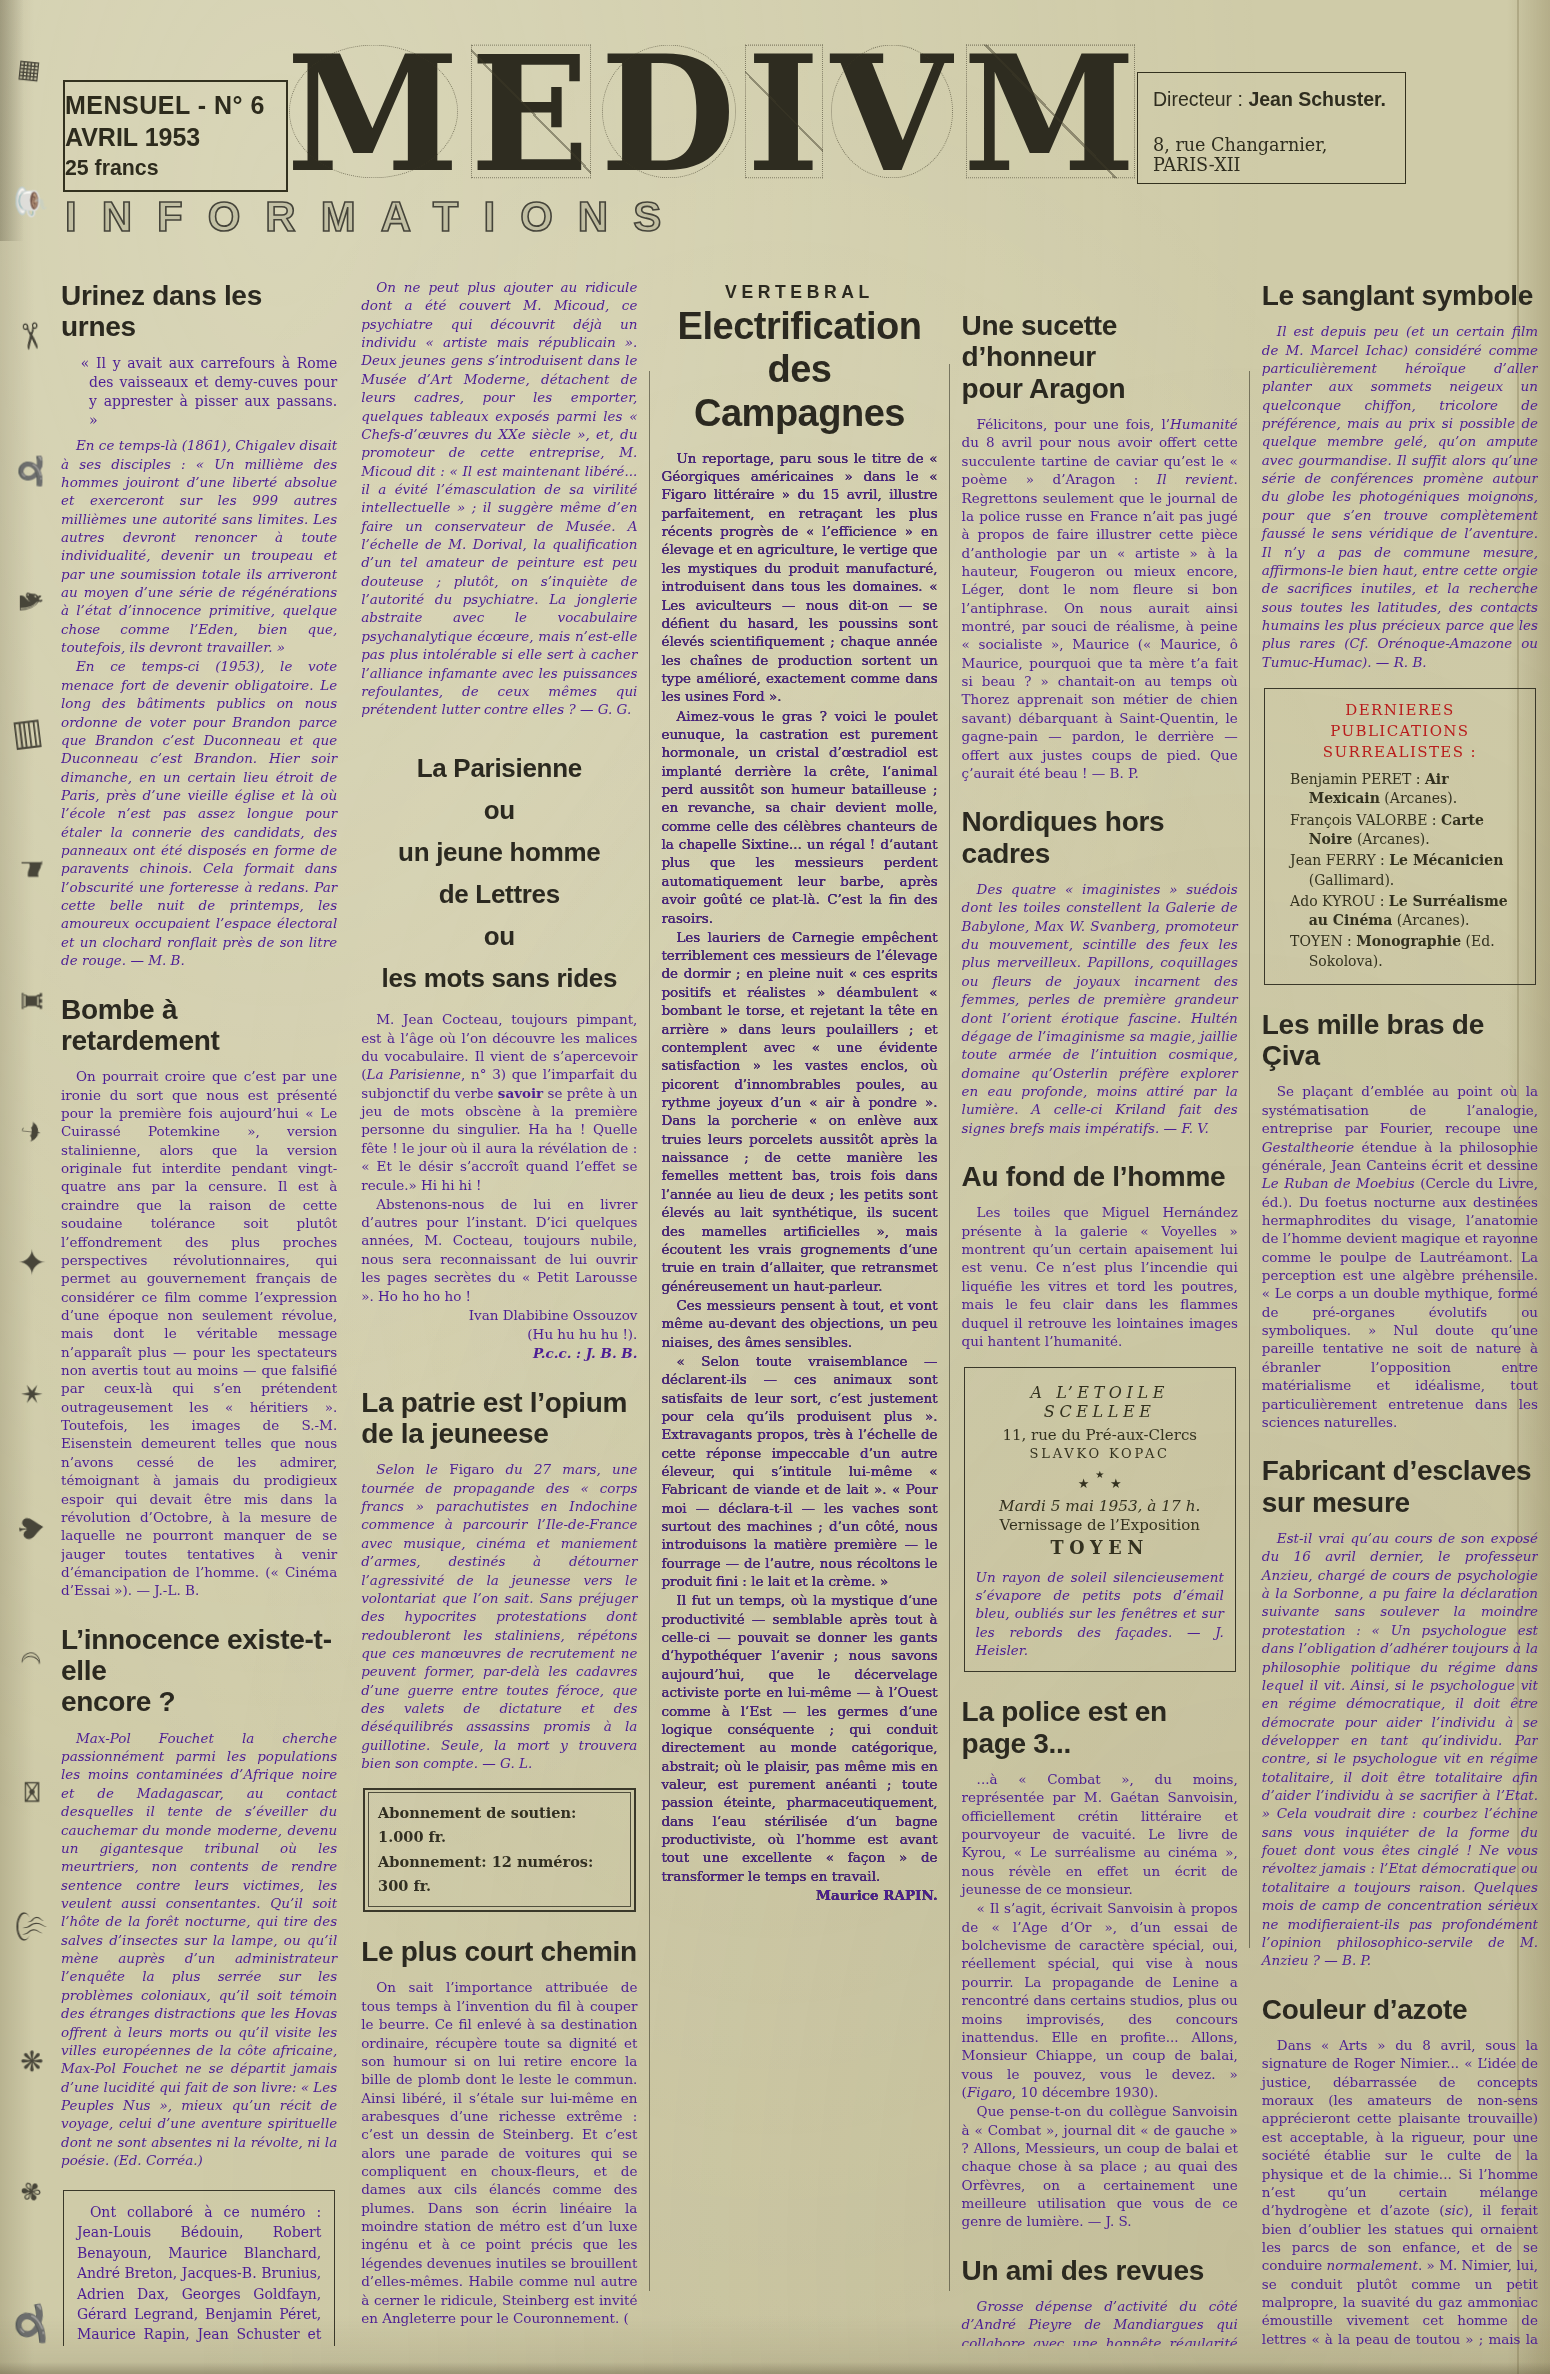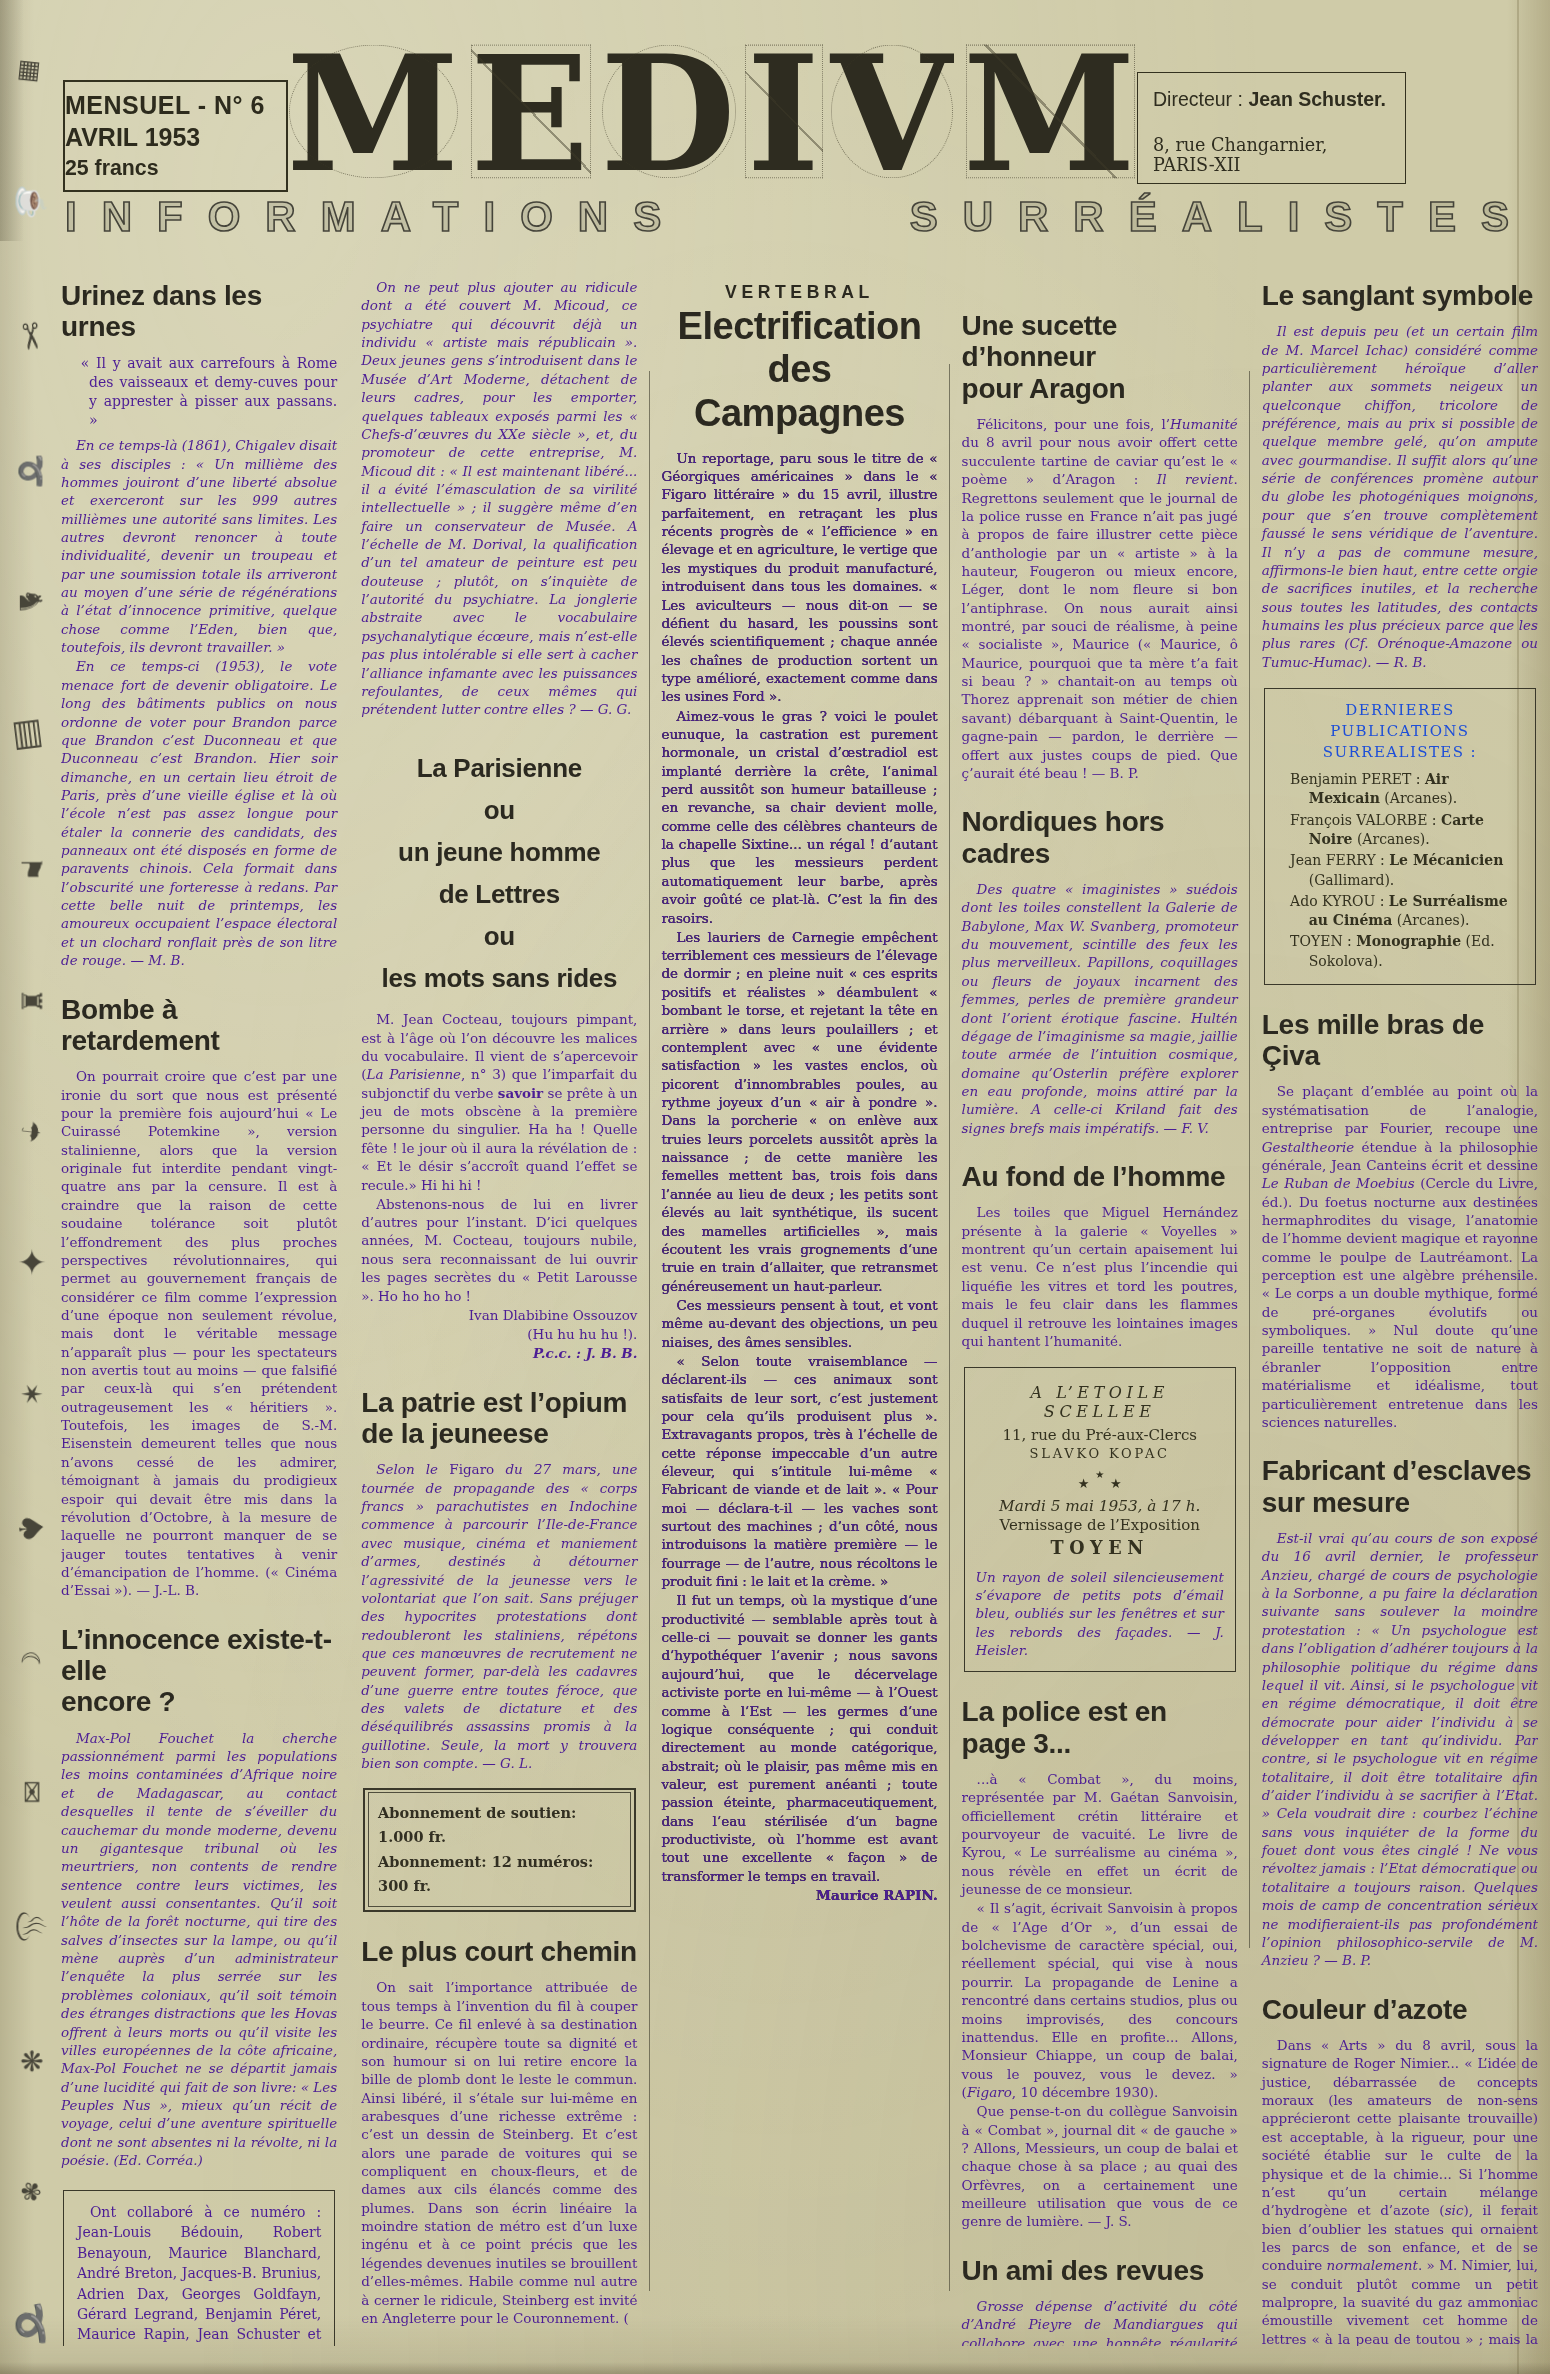--- a/index.html
+++ b/index.html
@@ -71,21 +71,21 @@
   h2.big{font-size:38px;text-align:center;line-height:1.15;margin:1.9px 0 13px 0;letter-spacing:-0.5px;}
   .hv p{text-shadow:0 0 0.5px #3a382a, 0 0 0.5px #3a382a;}
   
   .box{border:1.9px solid #3a382a;margin:15px 1.9px;padding:9.3px 11px;}
   .box.collab{margin-top:20.4px;padding:11px 13px;}
   .box.collab p{font-size:14px;line-height:1.46;text-indent:13px;}
   .box.abo{position:relative;border-width:2.8px;padding:11px 13px;}
   .box.abo::after{content:"";position:absolute;inset:2.8px;border:0.9px solid rgba(58,56,42,.85);pointer-events:none;}
   .box.abo .abo-line{font-weight:bold;font-size:14.5px;line-height:1.7;color:#322f22;}
   .box.pubs{padding:11px 12px;margin-top:16.7px;}
-  .pubs-title{ text-align:center;font-size:15px;letter-spacing:1.4px;color:#1d4ed8;line-height:1.4;}
+  .pubs-title{ text-align:center;font-size:15px;letter-spacing:1.4px;color:#b91c1c;line-height:1.4;}
   .pubs-items{margin-top:7.4px;}
   .pub{font-size:14px;line-height:1.38;text-align:left;text-indent:-18.6px;padding-left:32px;margin:1.9px 0;color:#33311f;}
   .box.expo{text-align:center;padding:15px 11px 11px 11px;margin:16.7px 1.9px 13px 1.9px;color:#33311f;}
   .expo-l1{font-style:italic;font-size:16px;letter-spacing:4.6px;}
   .expo-l2{font-size:15px;margin-top:4.6px;}
   .expo-l3{font-weight:normal;font-size:13px;letter-spacing:2.8px;margin-top:2.8px;}
   .expo-stars{margin:9.3px 0 3.7px 0;line-height:.8;color:#33311f;}
   .expo-star-top{font-size:10.2px;}
   .expo-star-bot{font-size:13px;letter-spacing:8.3px;text-indent:8.3px;}
   .expo-l4{font-style:italic;font-size:15.3px;margin-top:7.4px;}
@@ -146,21 +146,20 @@
 <div class="director-box">
   <div class="director-line">
     <span>Directeur :</span>
     <span class="director-name">Jean Schuster.</span>
   </div>
   <div class="director-address">8, rue Changarnier, PARIS-XII</div>
 </div>
 
 <div class="banner">
   <span>INFORMATIONS</span>
-  <span>SURRÉALISTES</span>
 </div>
 
 <div class="vdiv" style="left:649px;top:371px;height:1920px;"></div>
 <div class="vdiv" style="left:949px;top:364px;height:1927px;"></div>
 <div class="vdiv" style="left:1249px;top:371px;height:1577px;"></div>
 
 <div class="columns">
     <div class="col">
       <div class="item">
         <h2 class="title">

